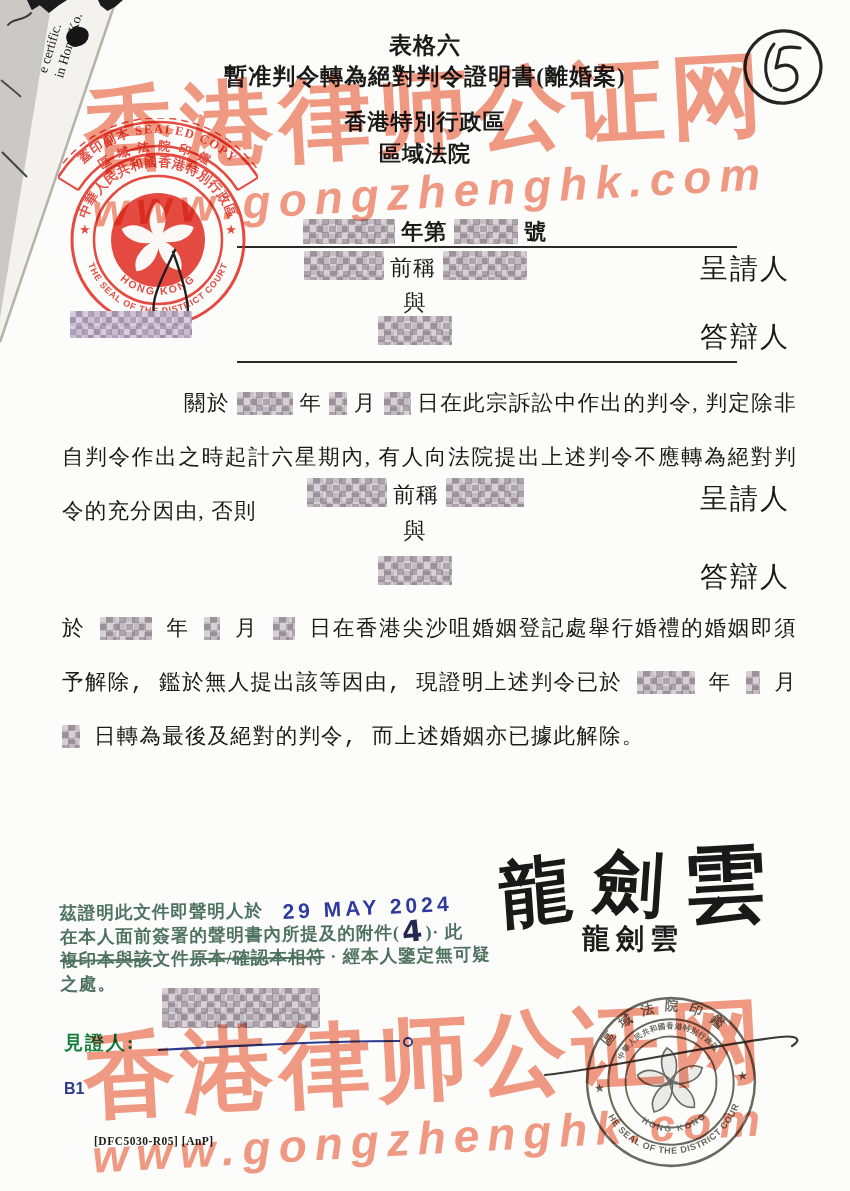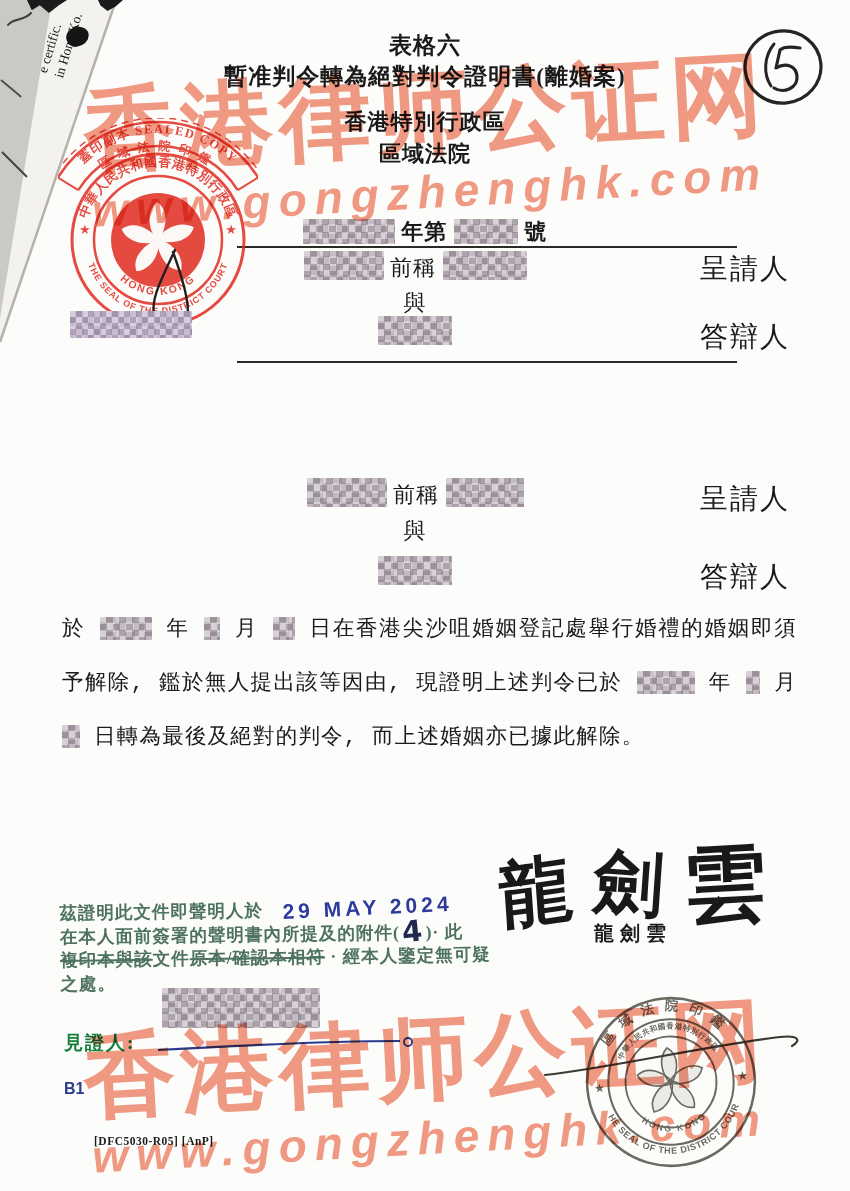--- a/index.html
+++ b/index.html
@@ -90,20 +90,29 @@
     <span class="px" style="width:84px;height:29px;"></span>
   </div>
   <div class="role" style="top:250px;">呈請人</div>
   <div class="p-row" style="top:288px;">與</div>
   <div class="p-row" style="top:316px;">
     <span class="px" style="width:74px;height:29px;"></span>
   </div>
   <div class="role" style="top:318px;">答辯人</div>
   <div class="rule" style="top:361px;left:237px;width:500px;"></div>
 
+  <div class="para" style="top:376px;text-indent:122px;">
+    <span>關於</span>
+    <span class="px" style="width:56px;height:23px;"></span>
+    <span>年</span>
+    <span class="px" style="width:18px;height:23px;"></span>
+    <span>月</span>
+    <span class="px" style="width:27px;height:23px;"></span>
+    <span>日在此宗訴訟中作出的判令, 判定除非自判令作出之時起計六星期內, 有人向法院提出上述判令不應轉為絕對判令的充分因由, 否則</span>
+  </div>
 
   <div class="p-row" style="top:478px;">
     <span class="px" style="width:80px;height:29px;"></span>
     <span>前稱</span>
     <span class="px" style="width:78px;height:29px;"></span>
   </div>
   <div class="role" style="top:480px;">呈請人</div>
   <div class="p-row" style="top:516px;">與</div>
   <div class="p-row" style="top:556px;">
     <span class="px" style="width:74px;height:29px;"></span>
@@ -125,21 +134,21 @@
     <span class="px" style="width:18px;height:23px;"></span>
     <span>日轉為最後及絕對的判令, 而上述婚姻亦已據此解除。</span>
   </div>
 
 
   <div class="abs" style="left:468px;top:832px;width:330px;text-align:center;">
     <span class="cal" style="font-size:74px;transform:rotate(-8deg) skewX(-4deg);">龍</span>
     <span class="cal" style="font-size:70px;transform:rotate(4deg) translateY(-10px);margin:0 16px;">劍</span>
     <span class="cal" style="font-size:84px;transform:rotate(-3deg) translateY(-4px);">雲</span>
   </div>
-  <div class="abs h" style="left:468px;top:920px;width:330px;text-align:center;font-size:20px;letter-spacing:6px;">龍劍雲</div>
+  <div class="abs h" style="left:468px;top:920px;width:330px;text-align:center;font-size:28px;letter-spacing:6px;">龍劍雲</div>
 
   <div id="notary">
     <div>
       <span>茲證明此文件即聲明人於</span>
       <span id="date-stamp">29 MAY 2024</span>
     </div>
     <div>
       <span>在本人面前簽署的聲明書內所提及的附件(</span>
       <span id="attach-no">4</span>
       <span>)· 此</span>

